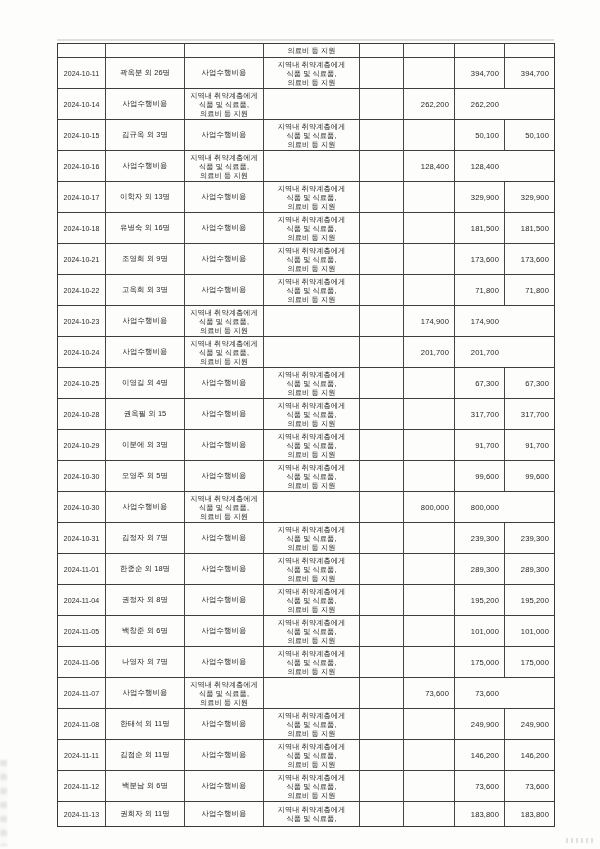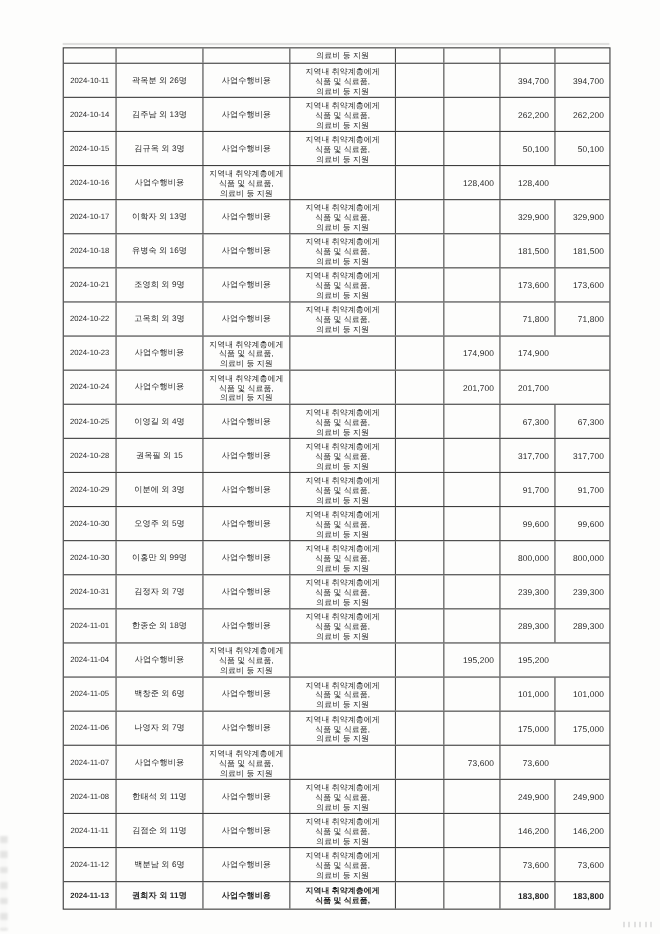--- a/index.html
+++ b/index.html
@@ -16,21 +16,21 @@
     box-sizing:content-box;
     background:#fdfdfc;
   }
   .t-row{
     display:grid;
     grid-template-columns:47px 79px 79px 96px 44px 51px 50px 50px;
     border-top:1px solid #3e3e3e;
   }
   .t-row.partial{border-top:none;height:13px;}
   .t-row.normal{height:30px;}
-  .t-row.last-row{height:24px;font-weight:bold;}
+  .t-row.last-row{height:24px;}
   .cell{
     border-left:1px solid #464646;
     box-sizing:border-box;
     display:flex;align-items:center;justify-content:center;
     overflow:hidden;
     font-size:7.4px;
     color:#232323;
     letter-spacing:0.1px;
   }
   .cell:first-child{border-left:none;}
@@ -82,21 +82,20 @@
     <div class="cell desc">지역내 취약계층에게
 식품 및 식료품,
 의료비 등 지원</div>
     <div class="cell"></div>
     <div class="cell"></div>
     <div class="cell amount">394,700</div>
     <div class="cell amount">394,700</div>
   </div>
       <div class="t-row normal">
     <div class="cell date">2024-10-14</div>
-    <div class="cell">김주남 외 13명</div>
     <div class="cell">사업수행비용</div>
     <div class="cell desc">지역내 취약계층에게
 식품 및 식료품,
 의료비 등 지원</div>
     <div class="cell"></div>
     <div class="cell"></div>
     <div class="cell amount">262,200</div>
     <div class="cell amount">262,200</div>
   </div>
       <div class="t-row normal">
@@ -235,21 +234,20 @@
     <div class="cell desc">지역내 취약계층에게
 식품 및 식료품,
 의료비 등 지원</div>
     <div class="cell"></div>
     <div class="cell"></div>
     <div class="cell amount">99,600</div>
     <div class="cell amount">99,600</div>
   </div>
       <div class="t-row normal">
     <div class="cell date">2024-10-30</div>
-    <div class="cell">이홍만 외 99명</div>
     <div class="cell">사업수행비용</div>
     <div class="cell desc">지역내 취약계층에게
 식품 및 식료품,
 의료비 등 지원</div>
     <div class="cell"></div>
     <div class="cell"></div>
     <div class="cell amount">800,000</div>
     <div class="cell amount">800,000</div>
   </div>
       <div class="t-row normal">
@@ -271,20 +269,21 @@
     <div class="cell desc">지역내 취약계층에게
 식품 및 식료품,
 의료비 등 지원</div>
     <div class="cell"></div>
     <div class="cell"></div>
     <div class="cell amount">289,300</div>
     <div class="cell amount">289,300</div>
   </div>
       <div class="t-row normal">
     <div class="cell date">2024-11-04</div>
+    <div class="cell">권정자 외 8명</div>
     <div class="cell">사업수행비용</div>
     <div class="cell desc">지역내 취약계층에게
 식품 및 식료품,
 의료비 등 지원</div>
     <div class="cell"></div>
     <div class="cell"></div>
     <div class="cell amount">195,200</div>
     <div class="cell amount">195,200</div>
   </div>
       <div class="t-row normal">

